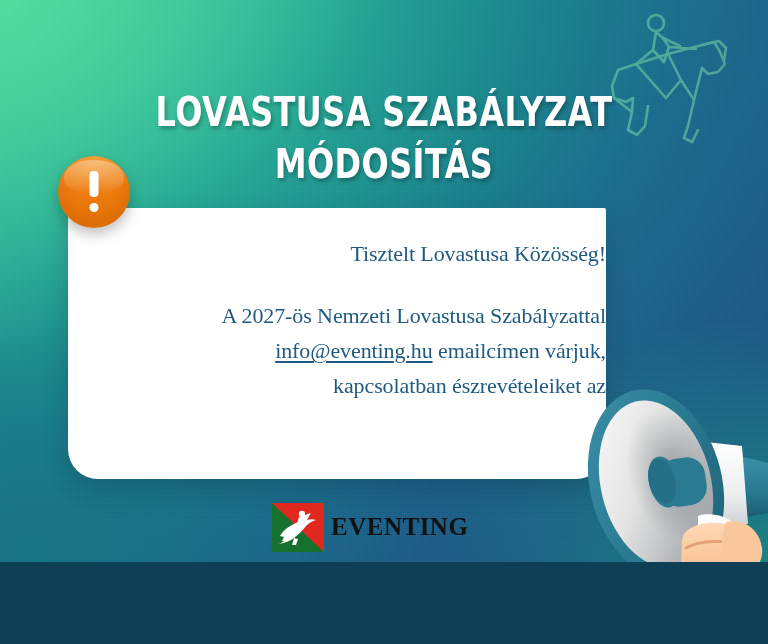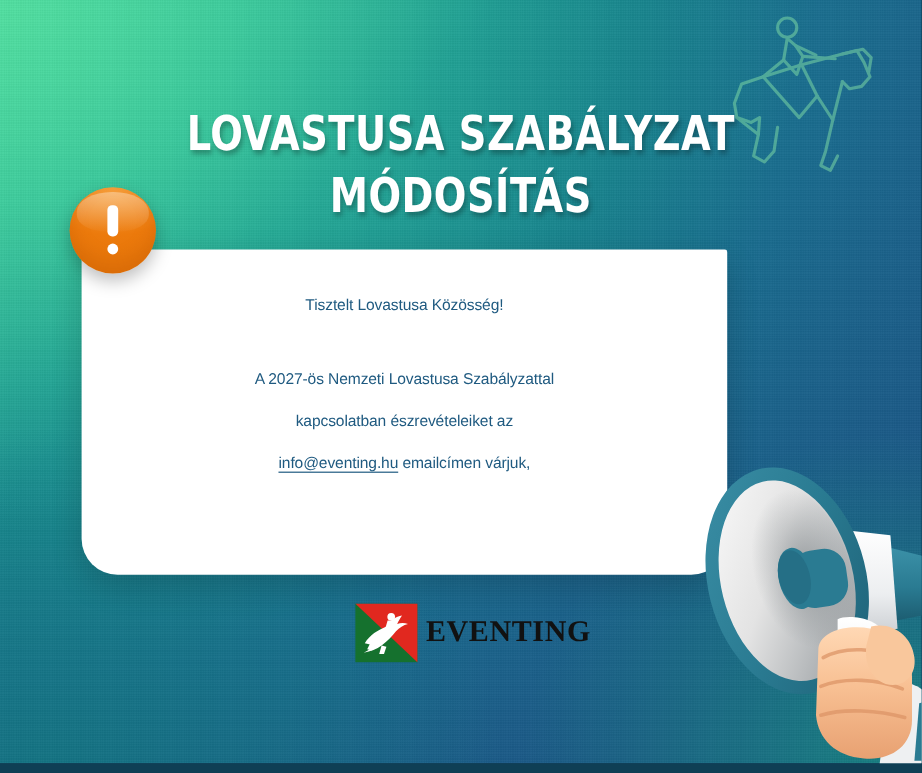--- a/index.html
+++ b/index.html
@@ -3,21 +3,21 @@
 <meta charset="utf-8">
 <style>
   html, body {
     margin: 0;
     padding: 0;
     background: #0f3f55;
   }
   #poster {
     position: relative;
     width: 768px;
-    height: 636px;
+    height: 562px;
     overflow: hidden;
     font-family: "Liberation Sans", sans-serif;
   }
 
   
   .bg-base {
     position: absolute;
     inset: 0;
     background:
       radial-gradient(120% 120% at 0% 0%, #4fdca0 0%, #35c39b 22%, #1f9c93 42%, #17808c 58%, #1a6b8e 74%, #1d5786 100%);
@@ -86,24 +86,24 @@
     height: 271px;
     background: #ffffff;
     border-radius: 2px 2px 30px 30px;
     box-shadow: 0 10px 26px rgba(0,0,0,0.16);
   }
   .card-body {
     position: absolute;
     left: 0;
     right: 0;
     top: 28px;
-    text-align: center;
+    text-align: right;
     color: #1f5a80;
-    font-family: Liberation Sans, sans-serif;
-    font-size: 13px;
+    font-family: Liberation Serif, serif;
+    font-size: 22px;
     line-height: 35px;
     letter-spacing: -0.1px;
   }
   .greeting { display: block; margin-bottom: 27px; }
   .para-line { display: block; }
   .email-link {
     color: #1f5a80;
     text-decoration: underline;
     text-underline-offset: 3px;
   }
@@ -149,21 +149,21 @@
     width: 9px;
     height: 9px;
     margin-top: 6px;
     background: #ffffff;
     border-radius: 50%;
   }
 
   
   .logo {
     position: absolute;
-    left: 296px;
+    left: 272px;
     top: 500px;
     width: 196px;
     height: 54px;
     display: flex;
     align-items: center;
     gap: 7px;
     text-align: right;
   }
   .logo-emblem { width: 52px; height: 49px; flex: 0 0 auto; }
   .logo-words {
@@ -214,22 +214,22 @@
 
   <div class="title">
     <span class="title-line">LOVASTUSA SZABÁLYZAT</span>
     <span class="title-line">MÓDOSÍTÁS</span>
   </div>
 
   <div class="card">
     <div class="card-body">
       <span class="greeting">Tisztelt Lovastusa Közösség!</span>
       <span class="para-line">A 2027-ös Nemzeti Lovastusa Szabályzattal</span>
+      <span class="para-line"><a class="email-link" href="#">info@eventing.hu</a><span> emailcímen várjuk,</span></span>
       <span class="para-line">kapcsolatban észrevételeiket az</span>
-      <span class="para-line"><a class="email-link" href="#">info@eventing.hu</a><span> emailcímen várjuk,</span></span>
     </div>
   </div>
 
   <div class="alert-badge">
     <div class="bang">
       <div class="bang-stem"></div>
       <div class="bang-dot"></div>
     </div>
   </div>
 

